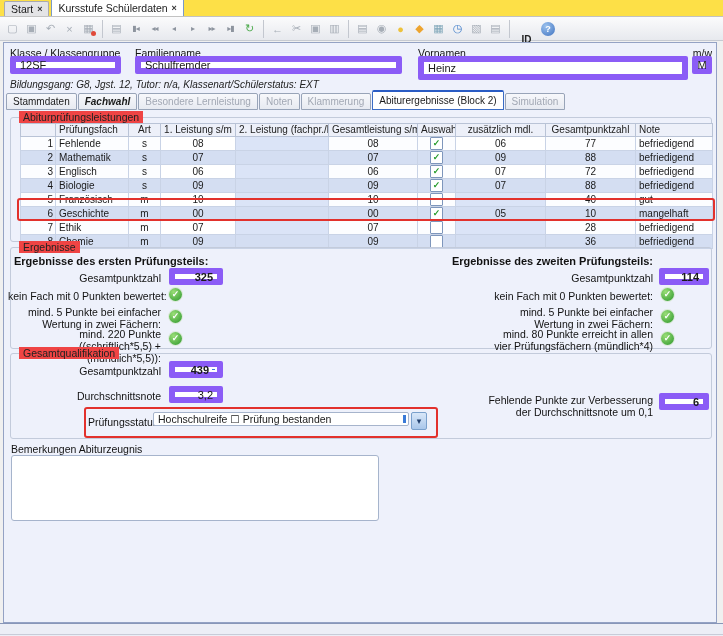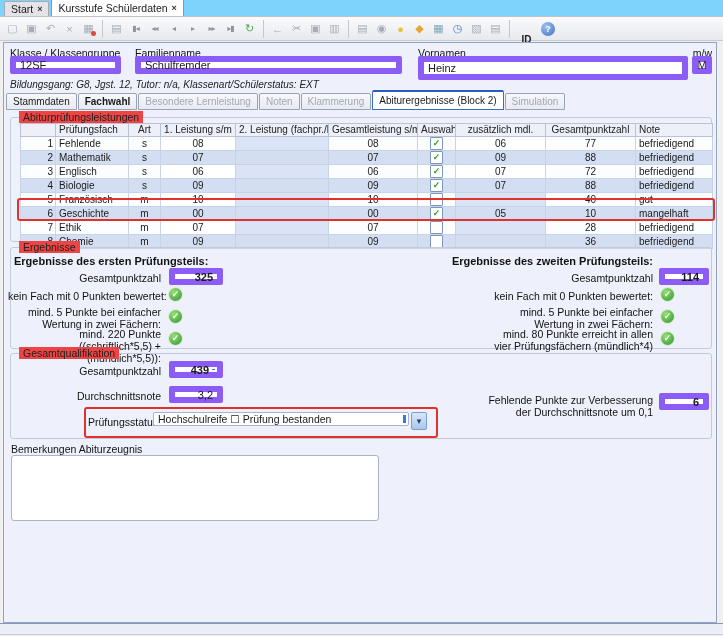--- a/index.html
+++ b/index.html
@@ -1,20 +1,20 @@
 <!DOCTYPE html>
 <html><head>
 <meta charset="utf-8">
 <style>
   html,body{margin:0;padding:0;}
   body{width:723px;height:636px;position:relative;background:#f0f0f0;
        font-family:"Liberation Sans",sans-serif;font-size:11px;color:#1a1a1a;overflow:hidden;}
 
   
-  .tabbar{position:absolute;left:0;top:0;width:723px;height:17px;background:#7dd3fc;
+  .tabbar{position:absolute;left:0;top:0;width:723px;height:17px;background:#fde047;
           border-bottom:1px solid #c2c2c2;display:flex;align-items:flex-end;padding-left:4px;box-sizing:border-box;}
   .wtab{display:inline-flex;align-items:center;gap:4px;height:14px;padding:0 6px;font-size:10.5px;
         background:#e4e4e6;border:1px solid #a9a9b0;border-bottom:none;border-radius:2px 2px 0 0;margin-right:2px;}
   .wtab.active{background:#fff;height:16px;border-color:#7a99c8;border-top:2px solid #2a5cc4;font-weight:normal;}
   .wtab .x{font-weight:bold;font-size:9px;color:#333;}
 
   
   .toolbar{position:absolute;left:0;top:17px;width:723px;height:24px;
            background:linear-gradient(#fbfbfc,#e7e9ee);border-bottom:1px solid #c6cad2;
            display:flex;align-items:center;padding-left:3px;box-sizing:border-box;}
@@ -42,21 +42,21 @@
   .num{justify-content:flex-end;font-weight:bold;}
   .numplain{justify-content:flex-end;}
   .caret{position:absolute;right:2px;top:2px;bottom:2px;width:3px;background:#3a7ad8;}
 
   .infoline{position:absolute;left:6px;top:36px;font-size:10px;font-style:italic;color:#222;}
 
   
   .subtabs{position:absolute;left:2px;top:50px;display:flex;align-items:flex-end;height:17px;}
   .stab{display:inline-flex;align-items:center;height:15px;padding:0 6px;font-size:10px;
         background:linear-gradient(#f7f8fb,#e7eaf1);border:1px solid #98a4b8;border-radius:2px 2px 0 0;margin-right:1px;color:#1a1a1a;}
-  .stab.bold{font-weight:bold;}
+  .stab.bold{font-weight:bold;font-style:italic;}
   .stab.dis{color:#a2a8b4;}
   .stab.active{background:#fff;border-color:#3b6cc4;border-top:2px solid #2a5cc4;height:17px;}
 
   
   .fset{position:absolute;border:1px solid #c3cbdb;border-radius:3px;box-sizing:border-box;}
   .legend{position:absolute;top:-7px;left:8px;background:#ef4444;padding:0 4px;font-size:10.5px;color:#222;white-space:nowrap;}
 
   
   .exam{position:absolute;left:16px;top:80px;width:692px;border-collapse:collapse;table-layout:fixed;font-size:10px;}
   .exam td{border:1px solid #c9d3e6;height:13px;padding:0 3px;overflow:hidden;white-space:nowrap;box-sizing:border-box;line-height:12px;background:#fcfdff;}

